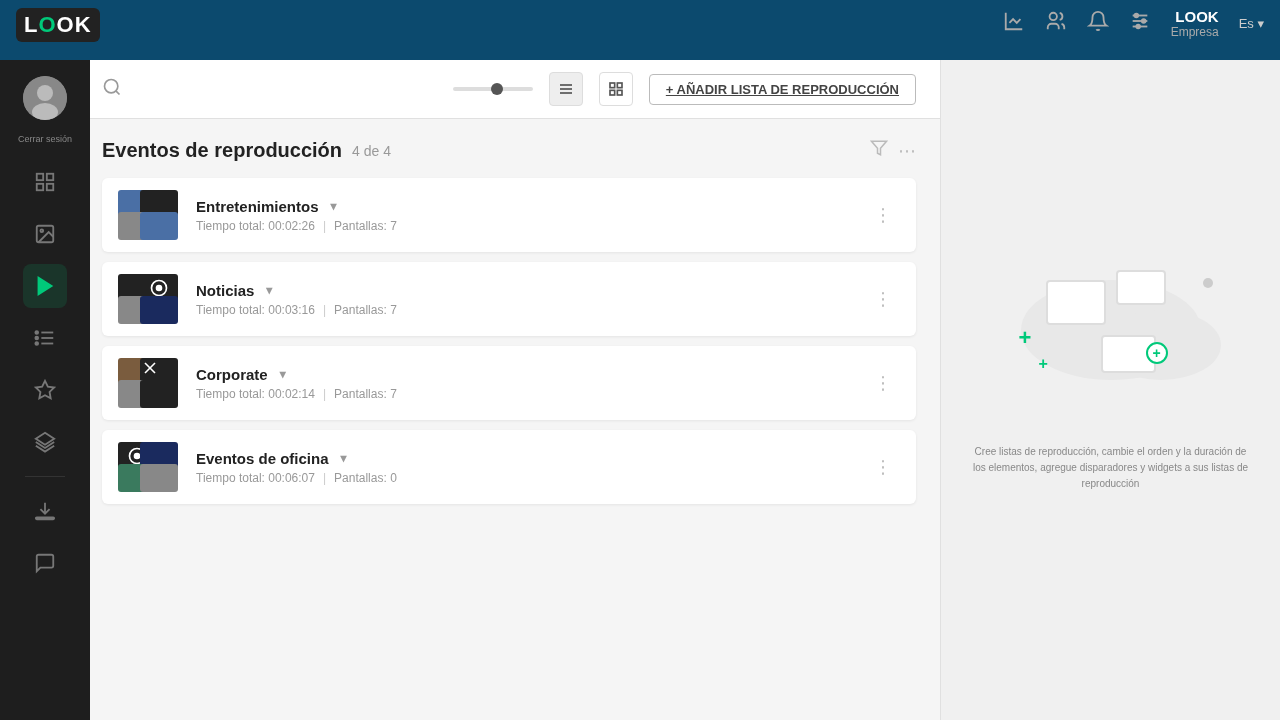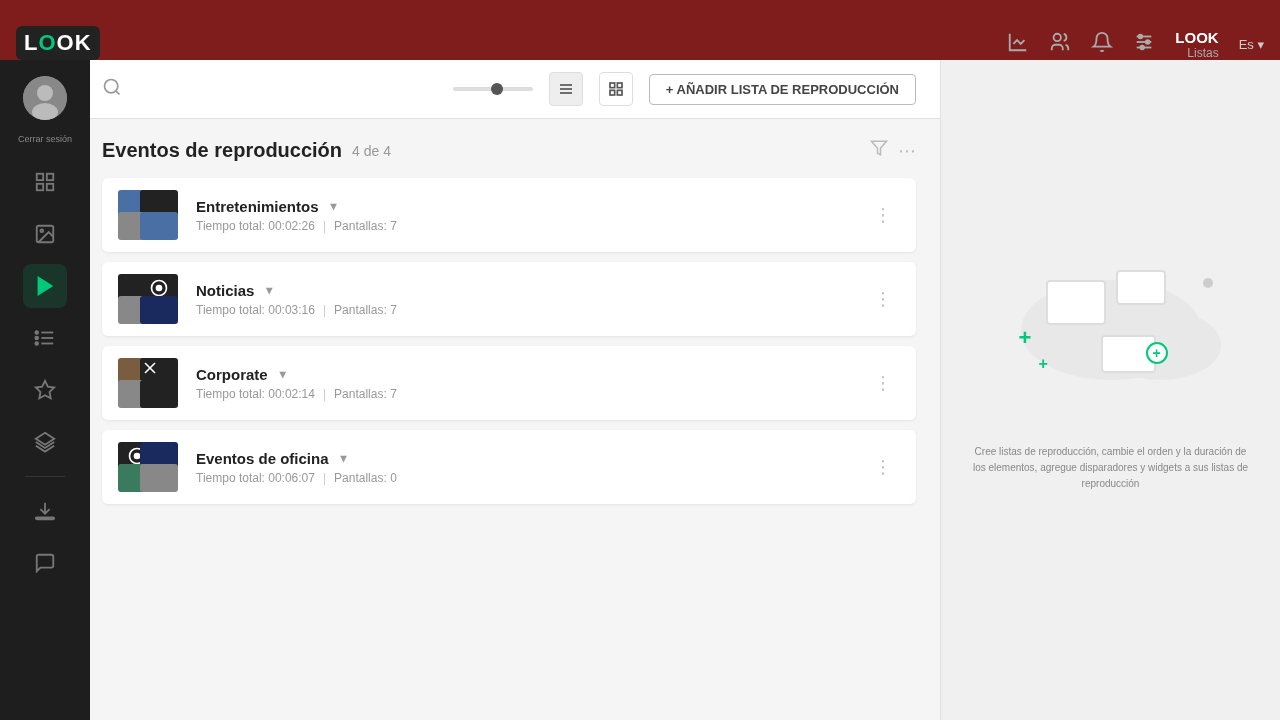--- a/index.html
+++ b/index.html
@@ -1,22 +1,22 @@
 <!DOCTYPE html>
 <html><head>
   <meta charset="utf-8">
   <style>
     * { box-sizing: border-box; margin: 0; padding: 0; }
     body { font-family: -apple-system, BlinkMacSystemFont, 'Segoe UI', sans-serif; background: #2c2c2c; width: 1280px; height: 720px; overflow: hidden; }
 
     
     .navbar {
       position: fixed; top: 0; left: 0; right: 0; height: 60px;
-      background: #7f1d1d; display: flex; align-items: flex-end;
-      justify-content: space-between; padding: 0 16px; z-index: 100;
+      background: #0c4a6e; display: flex; align-items: flex-start;
+      justify-content: space-between; padding: 8px 16px; z-index: 100;
     }
     .navbar-logo {
       display: flex; align-items: center; gap: 8px;
     }
     .logo-box {
       background: #222; border-radius: 6px; padding: 4px 8px;
       font-size: 22px; font-weight: 900; letter-spacing: 1px; color: #fff;
     }
     .logo-box .o-letter { color: #00c97a; }
     .navbar-right {
@@ -83,21 +83,21 @@
     .view-btn {
       width: 34px; height: 34px; border: 1px solid #ddd; border-radius: 4px;
       display: flex; align-items: center; justify-content: center;
       cursor: pointer; background: #fff; color: #555;
     }
     .view-btn.active { background: #eee; }
     .add-btn {
       background: #fff; border: 1px solid #bbb; border-radius: 4px;
       padding: 7px 16px; font-size: 13px; font-weight: 600;
       color: #444; cursor: pointer; white-space: nowrap;
-      display: flex; align-items: center; gap: 6px;
+      display: flex; align-items: center; gap: 6px; text-decoration: underline;
     }
 
     
     .content-body { padding: 20px 24px; }
 
     
     .section-header {
       display: flex; align-items: center; margin-bottom: 16px;
     }
     .section-title { font-size: 20px; font-weight: 600; color: #222; }
@@ -221,21 +221,21 @@
         <line x1="4" y1="6" x2="20" y2="6"></line>
           <line x1="4" y1="12" x2="20" y2="12"></line>
         <line x1="4" y1="18" x2="20" y2="18"></line>
         <circle cx="8" cy="6" r="2" fill="currentColor"></circle>
           <circle cx="16" cy="12" r="2" fill="currentColor"></circle>
         <circle cx="10" cy="18" r="2" fill="currentColor"></circle>
       </svg>
     </span>
     <div class="navbar-user">
       <span class="name">LOOK</span>
-      <span class="company">Listas</span>
+      <span class="company">Empresa</span>
     </div>
     <span class="navbar-lang">Es ▾</span>
   </div>
 </div>
 
 <div class="sidebar">
   <div class="avatar-wrap">
     <svg viewBox="0 0 44 44" fill="none">
       <circle cx="22" cy="22" r="22" fill="#888"></circle>
       <circle cx="22" cy="17" r="8" fill="#bbb"></circle>

